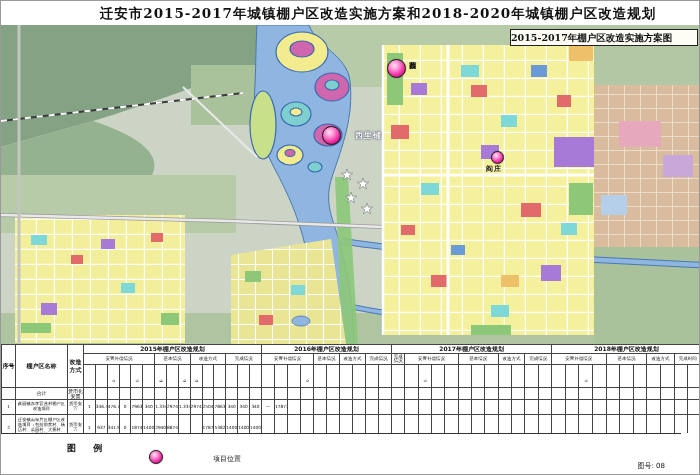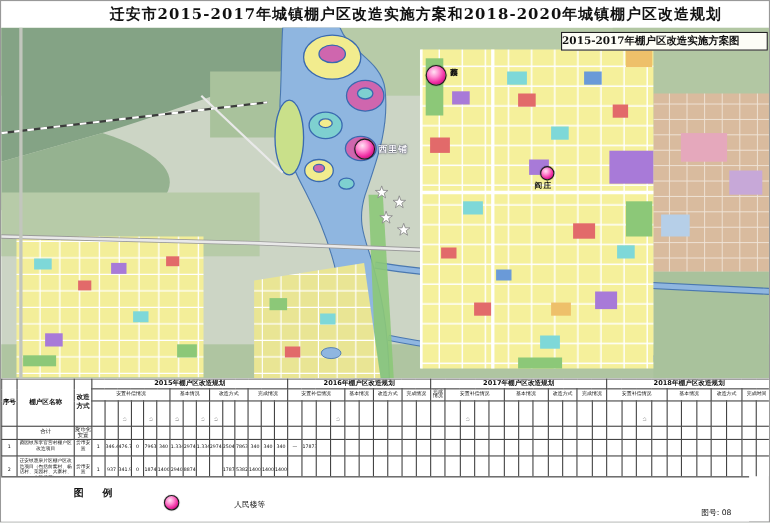--- a/index.html
+++ b/index.html
@@ -177,21 +177,21 @@
       </g>
       <ellipse cx="300" cy="296" rx="9" ry="5" fill="#8fb6e0" stroke="#4a78b0" stroke-width="0.8"></ellipse>
     </svg>
 
     <div class="inset-title">2015-2017年棚户区改造实施方案图</div>
 
     <div class="pmarker m-lg" style="left:386px;top:34px;"></div>
     <div class="mlabel vert" style="left:407px;top:31px;">蔡园</div>
 
     <div class="pmarker m-lg" style="left:321px;top:101px;"></div>
-    <div class="mlabel white" style="left:343px;top:107px;">西里铺</div>
+    <div class="mlabel white" style="left:343px;top:107px;padding-left:11px;">西里铺</div>
 
     <div class="pmarker m-sm" style="left:490px;top:126px;"></div>
     <div class="mlabel dark" style="left:485px;top:141px;">阎庄</div>
   </div>
 
   <div class="tbl-wrap">
     <table id="renov-table">
         <colgroup>
           <col style="width:14px">
           <col style="width:52px">
@@ -487,17 +487,17 @@
           </tr>
         </tbody>
       </table>
   </div>
 
   <div class="legend">
     <span class="legend-title">图  例</span>
     <span class="legend-dot">
         <span class="pmarker"></span>
       </span>
-    <span class="legend-item-label">人民楼等</span>
+    <span class="legend-item-label">项目位置</span>
     <span class="sheet-no">图号: 08</span>
   </div>
 
 </div>
 
 </body></html>

